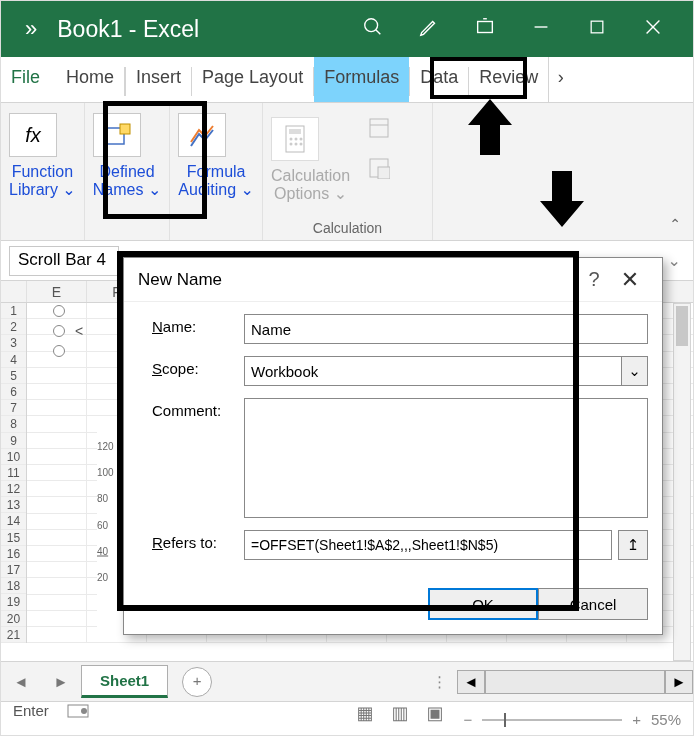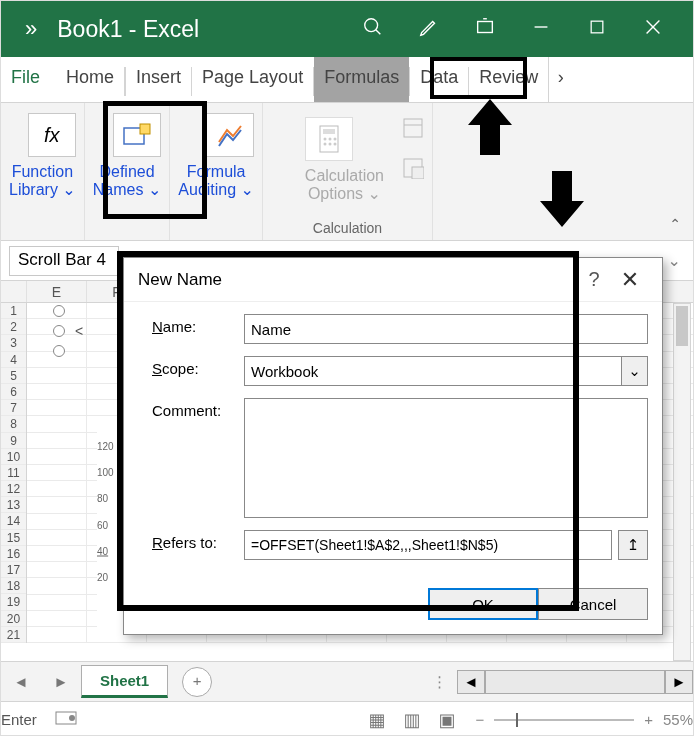--- a/index.html
+++ b/index.html
@@ -11,28 +11,28 @@
   .titlebar .title { flex: 0 0 auto; font-size: 23px; padding:0 8px; }
   .titlebar .spacer { flex:1; }
   .titlebar .ticon { width:56px; text-align:center; font-size:20px; }
   .titlebar svg { stroke:#fff; fill:none; stroke-width:1.5; }
 
   
   .tabs { background:#fff; height:46px; display:flex; align-items:stretch; border-bottom:1px solid #d4d4d4; font-size:18px; color:#444; }
   .tabs .tab { padding: 10px 10px 0 10px; cursor:pointer; position:relative; }
   .tabs .tab.file { color:#217346; font-weight:400; padding-right:16px;}
   .tabs .sep { width:1px; background:#d4d4d4; margin:10px 0 6px 0;}
-  .tabs .tab.active { background:#a3a3a3; }
+  .tabs .tab.active { background:#7dd3fc; }
   .tabs .overflow { width:24px; text-align:center; padding-top:10px; border-left:1px solid #d4d4d4;}
 
   .hl-formulas { position:absolute; left:429px; top:56px; width:97px; height:42px; border:4px solid #000; z-index:5; pointer-events:none;}
 
   
   .ribbon { height:138px; background:#f3f3f3; border-bottom:1px solid #d4d4d4; display:flex; align-items:flex-start; position:relative;}
-  .group { padding:6px 8px 0 8px; text-align:center; border-right:1px solid #e1e1e1; height:100%; display:flex; flex-direction:column; justify-content:flex-start; align-items:flex-end;}
+  .group { padding:6px 8px 0 8px; text-align:center; border-right:1px solid #e1e1e1; height:100%; display:flex; flex-direction:column; justify-content:flex-start; align-items:flex-start;}
   .group .gicon { width:48px; height:44px; background:#fff; border:1px solid #c8c8c8; display:flex; align-items:center; justify-content:center; margin:4px 0 6px 0;}
   .group .glabel { font-size:16px; color:#1d4ed8; line-height:1.15;}
   .group.disabled .glabel, .group.disabled .gicon { color:#aaa; }
   .group.disabled .gicon { border-color:#ddd;}
   .grouptitle { font-size:14px; color:#666; position:absolute; bottom:4px;}
   .ribbon .collapse { position:absolute; right:12px; bottom:8px; font-size:14px; color:#666;}
   
   .hl-defined { position:absolute; left:102px; top:100px; width:104px; height:118px; border:5px solid #000; z-index:5; pointer-events:none;}
 
   
@@ -71,21 +71,21 @@
   
   .sheettabs { height:40px; border-top:1px solid #d4d4d4; display:flex; align-items:center; background:#f3f3f3; font-size:15px;}
   .sheettabs .navbtn { width:40px; text-align:center; color:#777;}
   .sheettabs .sheet { padding:6px 18px; background:#fff; border:1px solid #aeaeae; border-bottom:3px solid #217346; color:#217346; font-weight:600;}
   .sheettabs .add { width:30px; height:30px; border:1px solid #aaa; border-radius:50%; margin-left:14px; text-align:center; line-height:26px; color:#777; background:#fff;}
   .sheettabs .hsb { margin-left:auto; display:flex; align-items:center; gap:0;}
   .sheettabs .hsb .btn{ width:28px;height:24px;border:1px solid #aaa;background:#e9e9e9;text-align:center;line-height:22px;}
   .sheettabs .hsb .track{ width:180px;height:24px;border:1px solid #aaa;background:#e9e9e9;}
 
   
-  .statusbar { height:36px; border-top:1px solid #d4d4d4; display:flex; align-items:center; padding:0 0; font-size:15px; color:#555; background:#fff;}
+  .statusbar { height:36px; border-top:1px solid #d4d4d4; display:flex; padding:0 12px; font-size:15px; color:#555; background:#fff;}
   .statusbar .modeicon{ margin-left:18px;}
   .statusbar .views{ margin-left:auto; display:flex; gap:18px; font-size:18px; color:#777;}
   .statusbar .zoom { display:flex; align-items:center; gap:10px; margin-left:20px; color:#888;}
   .statusbar .zslider{ width:140px; height:2px; background:#bbb; position:relative;}
   .statusbar .zslider .zthumb{width:2px;height:14px;background:#666;position:absolute;left:22px;top:-6px;}
 
   
   .dialog { position:absolute; left:122px; top:256px; width:540px; background:#fff; border:1px solid #888; box-shadow: 4px 4px 10px rgba(0,0,0,.3); z-index:20;}
   .dialog .dtitle { height:44px; display:flex; align-items:center; padding:0 14px; font-size:17px; border-bottom:1px solid #eee;}
   .dialog .dtitle .dtext{flex:1;}

